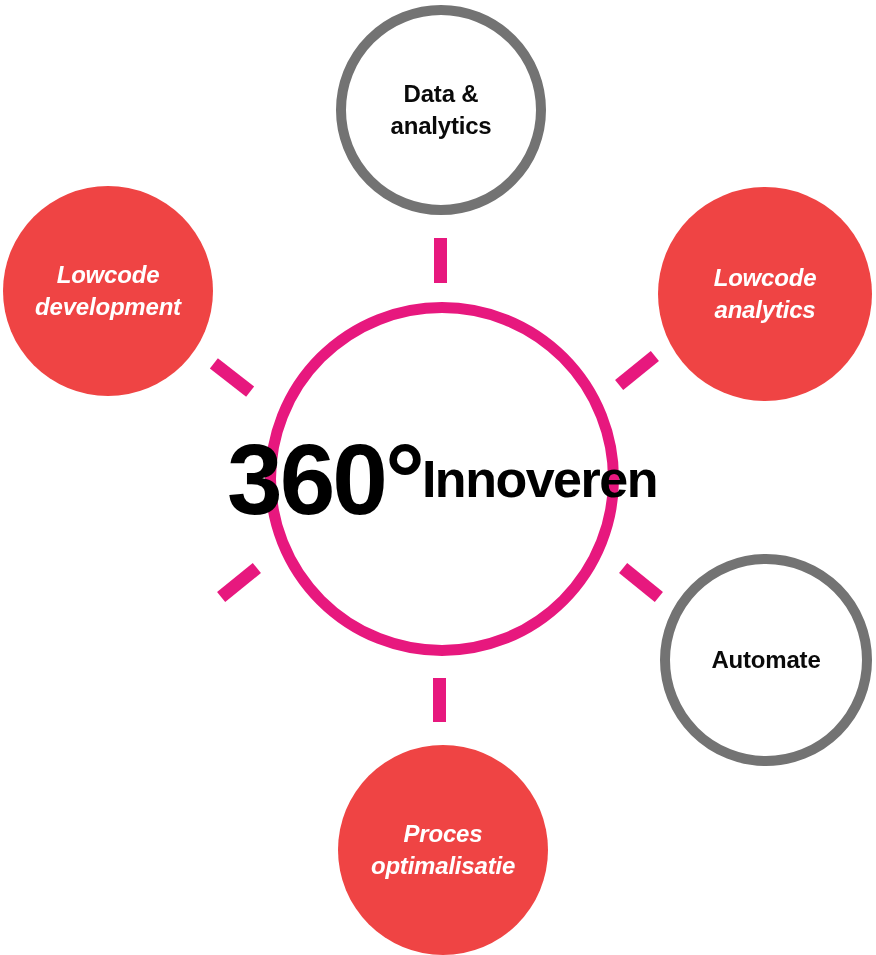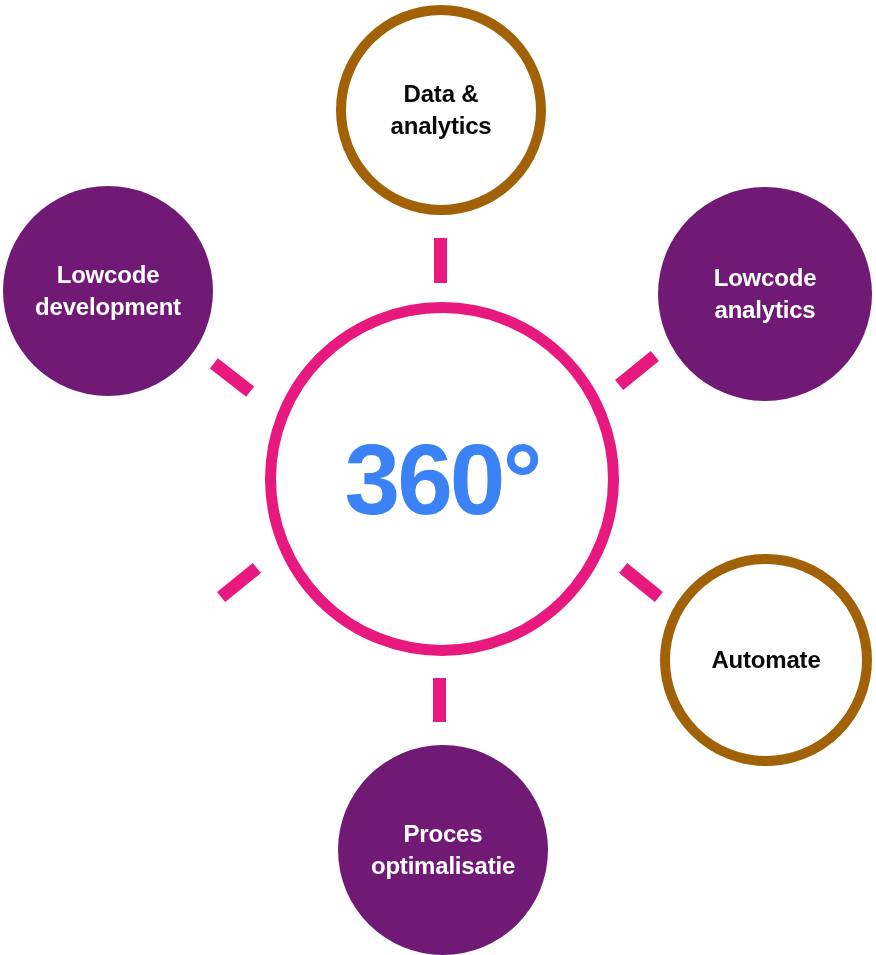--- a/index.html
+++ b/index.html
@@ -28,26 +28,27 @@
   }
   .node .label {
     font-size: 24px;
     font-weight: 700;
     line-height: 32px;
     white-space: pre-line;
     letter-spacing: -0.2px;
   }
   .node.outline {
     background: #ffffff;
-    border: 10px solid #a16207;
+    border: 10px solid #737373;
     color: #0a0a0a;
   }
   .node.filled {
-    background: #701a75;
+    background: #ef4444;
     color: #ffffff;
+    font-style: italic;
   }
 
   .node-top          { left: 336px; top: 5px;   width: 210px; height: 210px; }
   .node-top-right    { left: 658px; top: 187px; width: 214px; height: 214px; }
   .node-bottom-right { left: 660px; top: 554px; width: 212px; height: 212px; }
   .node-bottom       { left: 338px; top: 745px; width: 210px; height: 210px; }
   .node-bottom-left  { left: 12px;  top: 555px; width: 205px; height: 205px; }
   .node-top-left     { left: 3px;   top: 186px; width: 210px; height: 210px; }
 
   
@@ -59,21 +60,21 @@
     width: 354px;
     height: 354px;
     border-radius: 50%;
     background: #ffffff;
     border: 11px solid #E7187E;
     display: flex;
     flex-direction: row;
     align-items: center;
     justify-content: center;
     text-align: center;
-    color: #3b82f6;
+    color: #000000;
   }
   .hub .hub-value {
     font-size: 100px;
     font-weight: 700;
     line-height: 1;
     letter-spacing: -3px;
   }
   .hub .hub-label {
     font-size: 52px;
     font-weight: 700;
@@ -101,20 +102,21 @@
 
   <div class="dash dash-top"></div>
   <div class="dash dash-top-right"></div>
   <div class="dash dash-bottom-right"></div>
   <div class="dash dash-bottom"></div>
   <div class="dash dash-bottom-left"></div>
   <div class="dash dash-top-left"></div>
 
   <div class="hub">
     <div class="hub-value">360°</div>
+    <div class="hub-label">Innoveren</div>
   </div>
 
   <div class="node outline node-top">
     <div class="label">Data &amp;
 analytics</div>
   </div>
 
   <div class="node filled node-top-right">
     <div class="label">Lowcode
 analytics</div>

